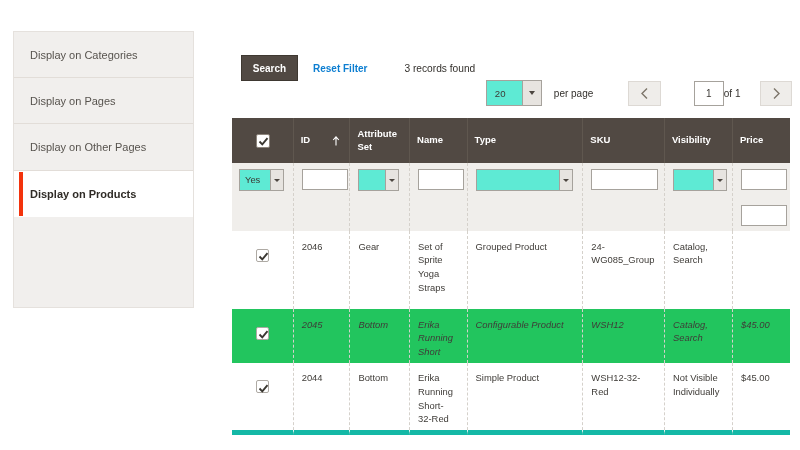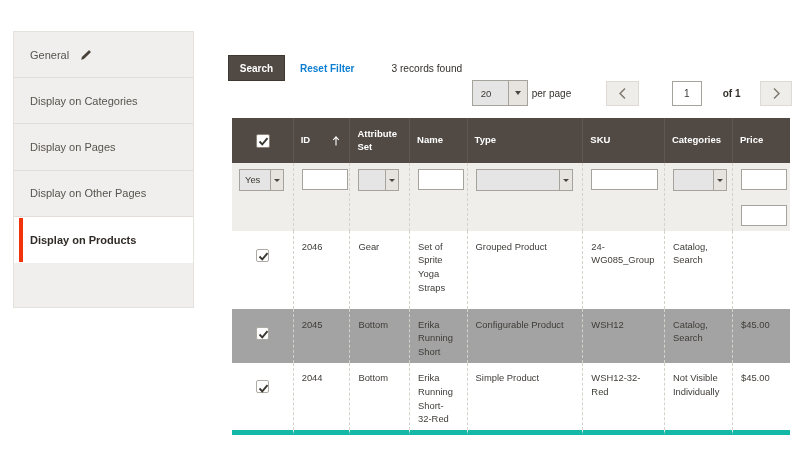--- a/index.html
+++ b/index.html
@@ -16,67 +16,67 @@
   .nav-item { position:relative; height:46.2px; display:flex; align-items:center;
     padding-left:16px; font-size:11px; color:#57534e; cursor:pointer;
     border-bottom:1px solid #e2ddd8; }
   .nav-item:last-child { border-bottom:none; }
   .nav-item.active { background:#ffffff; color:#2f2b26; font-weight:bold; }
   .nav-item.active::before { content:""; position:absolute; left:5px; top:1px; bottom:1px;
     width:4px; background:#f3330c; }
   .pencil { display:inline-block; margin-left:11px; width:12px; height:12px; }
 
   
-  .toolbar { position:absolute; left:228px; top:55px; display:flex; align-items:center; }
+  .toolbar { position:absolute; left:241px; top:55px; display:flex; align-items:center; }
   .btn-search { width:57px; height:26px; background:#514943; border:1px solid #3e3831;
     color:#ffffff; font-size:10px; font-weight:bold; font-family:inherit;
     display:flex; align-items:center; justify-content:center; cursor:pointer; }
   .link-reset { margin-left:15px; font-size:10px; font-weight:bold; color:#0c7ed1;
     text-decoration:none; cursor:pointer; }
   .records { margin-left:37px; font-size:10.2px; color:#33302c; }
 
   
   .pager { position:absolute; top:80px; right:8px; height:26px; display:flex;
     align-items:center; font-size:10px; color:#33302c; }
-  .sel { display:flex; height:26px; background:#e5e5e5; border:1px solid #a6a29c; }
+  .sel { display:flex; height:26px; background:#5eead4; border:1px solid #a6a29c; }
   .sel .sel-val { display:flex; align-items:center; padding:0 8px; font-size:9.6px; color:#3c3935; }
   .sel .sel-btn { width:19px; background:#e7e4e0; border-left:1px solid #a6a29c;
     display:flex; align-items:center; justify-content:center; }
   .tri { width:0; height:0; border-left:3.5px solid transparent; border-right:3.5px solid transparent;
     border-top:4px solid #4c4640; }
   .sel-pagesize { width:56px; }
   .sel-pagesize .sel-val { flex:1; }
-  .per-page { margin-left:4px; }
+  .per-page { margin-left:12px; }
   .pg-btn { width:33px; height:25px; background:#efedea; border:1px solid #ddd9d4;
     display:flex; align-items:center; justify-content:center; cursor:pointer; }
   .pg-prev { margin-left:34.5px; }
   .pg-next { margin-left:19.5px; width:32px; }
   .pg-cur { margin-left:33px; width:30px; height:25px; border:1px solid #a6a29c;
     text-align:center; font-size:10px; color:#3c3935; font-family:inherit; background:#fff; }
-  .pg-of { margin-left:21px;font-weight:bold; }
+  .pg-of { margin-left:0; }
 
   
   table.grid { position:absolute; left:232px; top:118px; width:558px;
     border-collapse:separate; border-spacing:0; table-layout:fixed; }
   .grid col.c0{width:60.7px} .grid col.c1{width:56.7px} .grid col.c2{width:59.7px}
   .grid col.c3{width:57.5px} .grid col.c4{width:115.8px} .grid col.c5{width:81.6px}
   .grid col.c6{width:68px}   .grid col.c7{width:58px}
   .grid th { background:#514943; color:#ffffff; font-size:9.5px; font-weight:bold;
     text-align:left; vertical-align:middle; padding:6px 6px 6px 7px; line-height:12.5px;
     height:45px; border-left:1px solid #5f574f; }
   .grid th:first-child { border-left:none; text-align:center; }
   .grid th.th-id { position:relative; }
   .sort-arrow { position:absolute; right:9px; top:50%; transform:translateY(-50%); }
   .grid td { vertical-align:top; font-size:9.4px; line-height:13.7px; color:#3f3c38;
     padding:8.5px 8px 4px 8px; border-left:1px dashed #d5d1cb; word-wrap:normal; }
   .grid td:first-child { border-left:none; text-align:center; }
   tr.filter-row td { background:#f0eeeb; height:47px; padding:6px 8px 5px 8px; }
   tr.filter-row td:first-child { padding-left:7px; text-align:left; }
   tr.data-row td { background:#ffffff; }
-  tr.data-row.alt td { background:#a3a3a3; }
+  tr.data-row.alt td { background:#22c55e;font-style:italic; }
   tr.data-row:last-child td { border-bottom:5px solid #14b8a6; }
   .grid td[data-name="cell-name"] { padding-right:12.5px; }
   tr.r0 td { height:78px; } tr.r1 td { height:53px; } tr.r2 td { height:66px; }
 
   
   .f-input { height:21px; width:100%; border:1px solid #a6a29c; background:#fff;
     font-family:Liberation Mono, monospace; font-size:9.4px; color:#3c3935; padding:0 22px; display:block; }
   .f-input::placeholder { color:#9c9791; opacity:1; }
   .f-sel { height:22px; }
   .f-sel .sel-val { padding:0 5px; font-size:9.4px; }
@@ -97,26 +97,20 @@
   .cbx svg { position:absolute; left:1px; top:1.5px; }
   td.cell-select .cbx { margin-top:9px; }
 </style>
 </head>
 <body>
 
 <div class="stage" data-name="page">
 
   <nav class="sidebar" data-name="settings-sidebar">
     <div id="nav-items" data-name="sidebar-item-list">
-        <div class="nav-item" data-name="sidebar-item-general">
-          <span data-name="sidebar-item-label">General</span>
-          <svg class="pencil" viewBox="0 0 12 12" data-name="edit-pencil-icon">
-            <path d="M1.2 10.8 L1.9 8.1 L8.6 1.4 Q9 1 9.4 1.4 L10.6 2.6 Q11 3 10.6 3.4 L3.9 10.1 Z" fill="#48423b"></path>
-          </svg>
-        </div>
         <div class="nav-item" data-name="sidebar-item-display-on-categories">
           <span data-name="sidebar-item-label">Display on Categories</span>
         </div>
         <div class="nav-item" data-name="sidebar-item-display-on-pages">
           <span data-name="sidebar-item-label">Display on Pages</span>
         </div>
         <div class="nav-item" data-name="sidebar-item-display-on-other-pages">
           <span data-name="sidebar-item-label">Display on Other Pages</span>
         </div>
         <div class="nav-item active" data-name="sidebar-item-display-on-products">
@@ -176,21 +170,21 @@
         <th class="th-id" data-name="column-header-id">
           <span>ID</span>
           <svg class="sort-arrow" width="8" height="10" viewBox="0 0 8 10" data-name="sort-ascending-icon">
             <path d="M4 9.5 L4 1.2 M1.2 4 L4 0.8 L6.8 4" fill="none" stroke="#ffffff" stroke-width="1.1"></path>
           </svg>
         </th>
         <th data-name="column-header-attribute-set">Attribute Set</th>
         <th data-name="column-header-name">Name</th>
         <th data-name="column-header-type">Type</th>
         <th data-name="column-header-sku">SKU</th>
-        <th data-name="column-header-visibility">Categories</th>
+        <th data-name="column-header-visibility">Visibility</th>
         <th data-name="column-header-price">Price</th>
       </tr>
     </thead>
     <tbody>
       <tr class="filter-row" data-name="grid-filter-row">
         <td data-name="filter-cell-select">
           <div class="sel f-sel sel-yes" data-name="selection-filter-select">
             <span class="sel-val" data-name="selection-filter-value">Yes</span>
             <span class="sel-btn" data-name="selection-filter-dropdown-button">
                 <span class="tri" data-name="caret-down-icon"></span>

